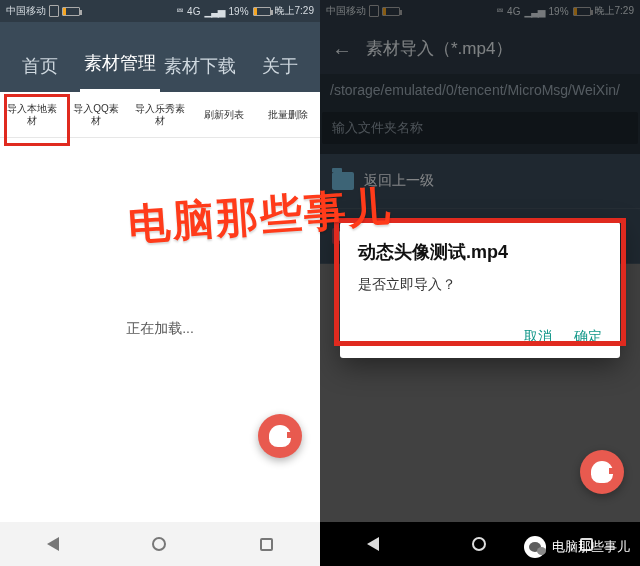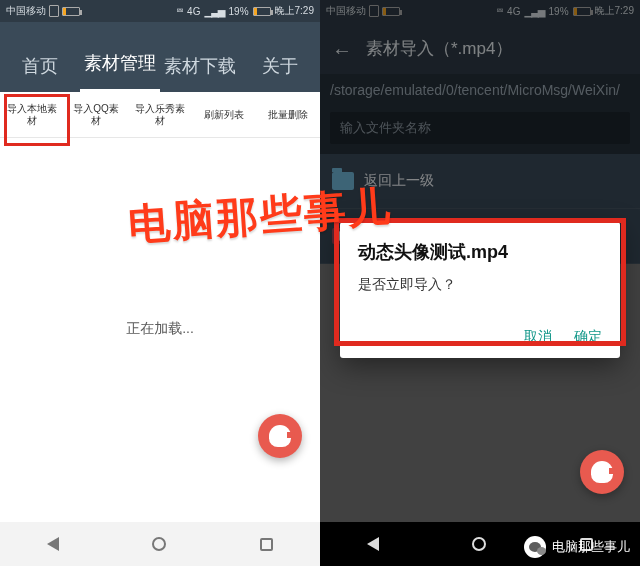--- a/index.html
+++ b/index.html
@@ -79,21 +79,21 @@
     height: 52px; background: #2e3a45; color: #e6ebef;
     display: flex; align-items: center; gap: 14px; padding: 0 12px;
     font-size: 17px;
   }
   .back-arrow { font-size: 20px; }
   .pathbar {
     background: #263039; color: #9aa7b1; font-size: 14px;
     padding: 8px 10px;
   }
   .inputbar {
-    background: #263039; padding: 6px 10px 10px;
+    background: #263039; padding: 6px 2px 10px;
   }
   .inputbar .field {
     background: #1d252c; color: #8c98a2; font-size: 13px;
     padding: 7px 10px; border-radius: 2px;
   }
   .filelist { background: #3a4a58; }
   .filerow {
     display: flex; align-items: center; gap: 10px;
     padding: 18px 12px; color: #eef2f5; font-size: 14px;
     border-bottom: 1px solid rgba(255,255,255,0.06);

